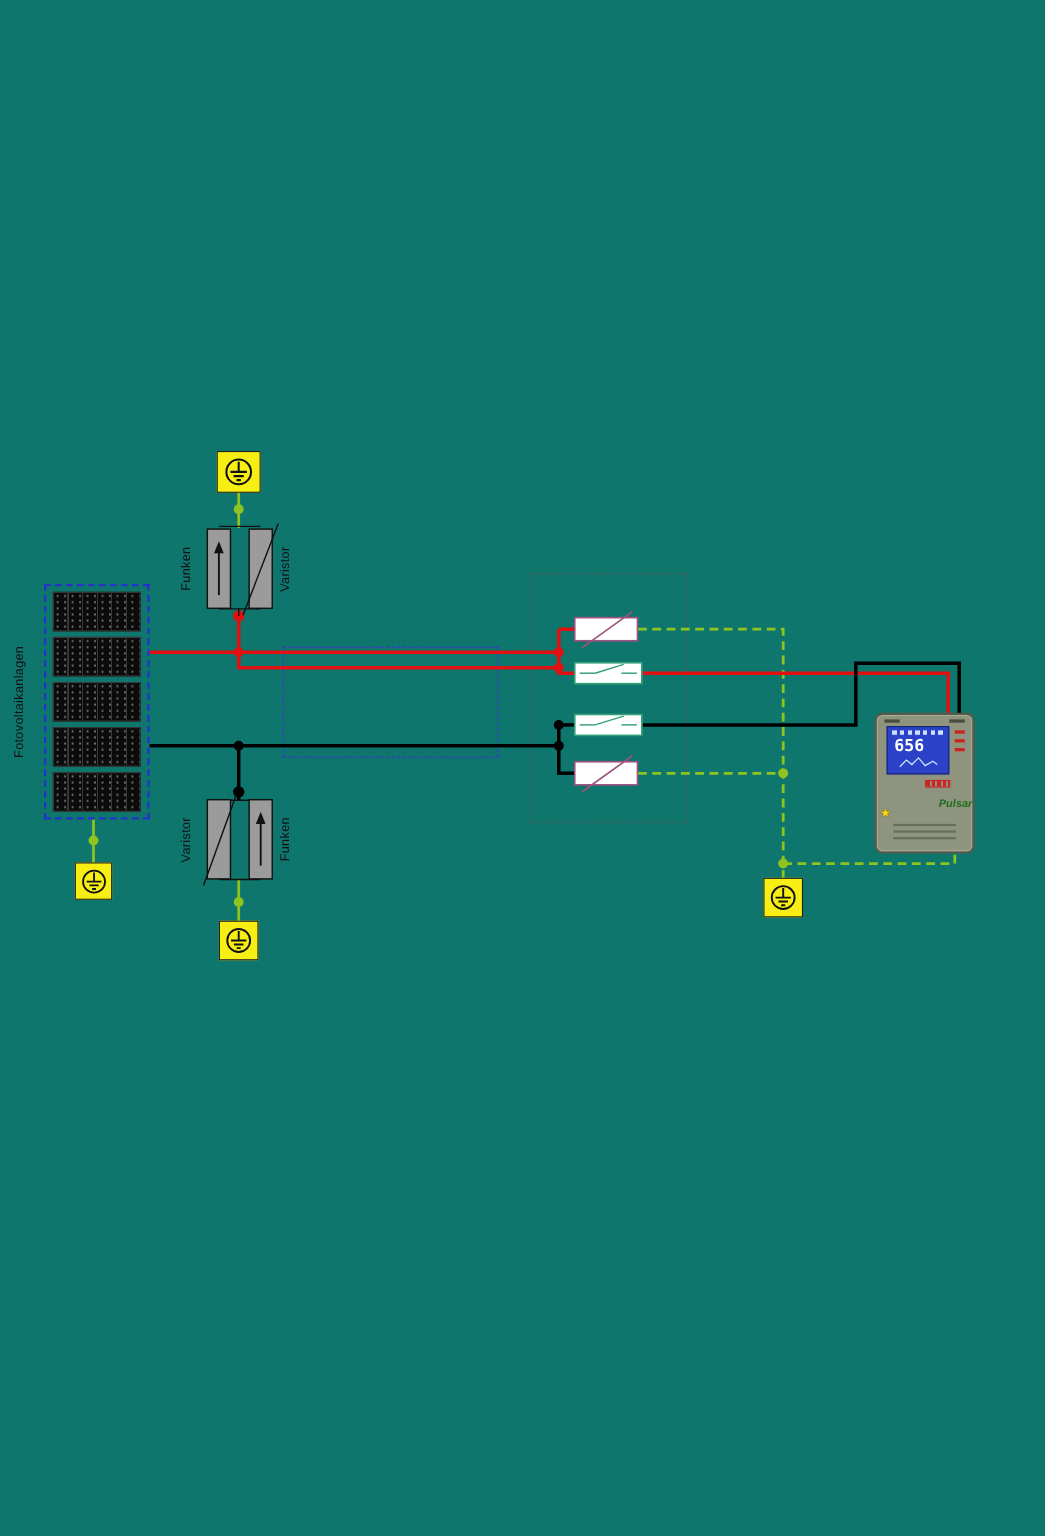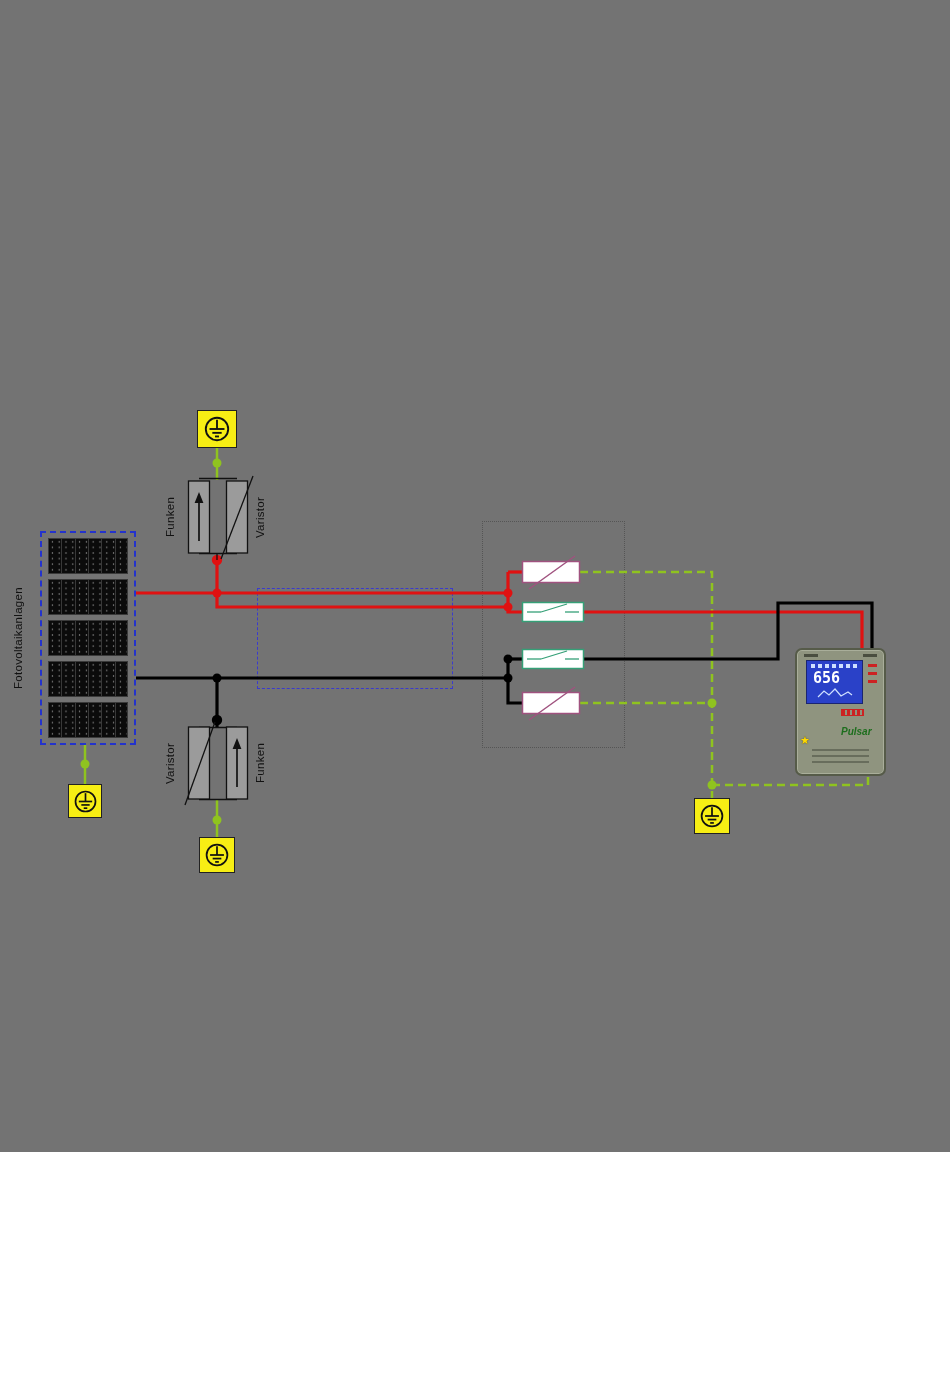--- a/index.html
+++ b/index.html
@@ -1,16 +1,16 @@
 <!DOCTYPE html>
 <html style="--positive-wire: #e01111; --negative-wire: #000000; --ground-wire: #8fc31f; --ground-symbol-bg: #f7ee14; --pv-box-border: #2433cc; --inner-box-border: #3a3ace; --fuse-border: #a0527f; --switch-border: #35a077; --controller-body: #8f947f; --display-bg: #2a41c8;"><head>
 <meta charset="utf-8">
 <style>
   html,body{margin:0;padding:0;background:#fff;}
-  .canvas{position:relative;width:950px;height:1152px;background:#737373;overflow:hidden;
+  .canvas{position:relative;width:950px;height:1396px;background:#0f766e;overflow:hidden;
           font-family:"Liberation Sans",sans-serif;color:#111;}
 
   
   .layer{position:absolute;left:0;top:0;}
 
   
   .wire-pos{stroke:var(--positive-wire,#e01111);fill:none;}
   .wire-neg{stroke:var(--negative-wire,#000);fill:none;}
   .wire-gnd{stroke:var(--ground-wire,#8fc31f);fill:none;}
   .w2{stroke-width:2.5;}
@@ -73,21 +73,21 @@
   .ctrl-screen{position:absolute;left:9px;top:10px;width:57px;height:44px;box-sizing:border-box;
                background:var(--display-bg,#2a41c8);border:1px solid #1a2570;overflow:hidden;}
   .scr-row{height:4px;margin:3px 4px 2px;background:repeating-linear-gradient(90deg,#cfe0ff 0 4px,transparent 4px 7px);}
   .scr-value{color:#fff;font:bold 15px "DejaVu Sans Mono",monospace;line-height:16px;padding-left:6px;}
   .scr-graph{display:block;margin:1px 0 0 10px;}
   .ctrl-marks{position:absolute;left:71px;top:14px;display:flex;flex-direction:column;gap:5px;}
   .ctrl-marks i{width:9px;height:3px;background:#cc2222;}
   .ctrl-warn{position:absolute;left:44px;top:59px;width:23px;height:7px;box-sizing:border-box;
              border:1px solid #cc2222;
              background:repeating-linear-gradient(90deg,#cc2222 0 3px,transparent 3px 5px);}
-  .ctrl-logo{position:absolute;left:0;right:0;top:76px;text-align:left;
+  .ctrl-logo{position:absolute;left:0;right:0;top:76px;text-align:right;
              font:italic bold 10px "Liberation Sans",sans-serif;color:#1d6e1d;padding-left:44px;}
   .ctrl-star{position:absolute;left:3px;top:85px;font-size:11px;line-height:11px;color:#ffd900;
              text-shadow:0 0 1px #553,0 0 1px #553;}
   .ctrl-lines{position:absolute;left:10px;right:10px;bottom:7px;}
   .ctrl-lines i{display:block;height:2px;margin:4px 5px;background:#686d5c;}
 </style>
 </head>
 <body>
 
 <div class="canvas">

